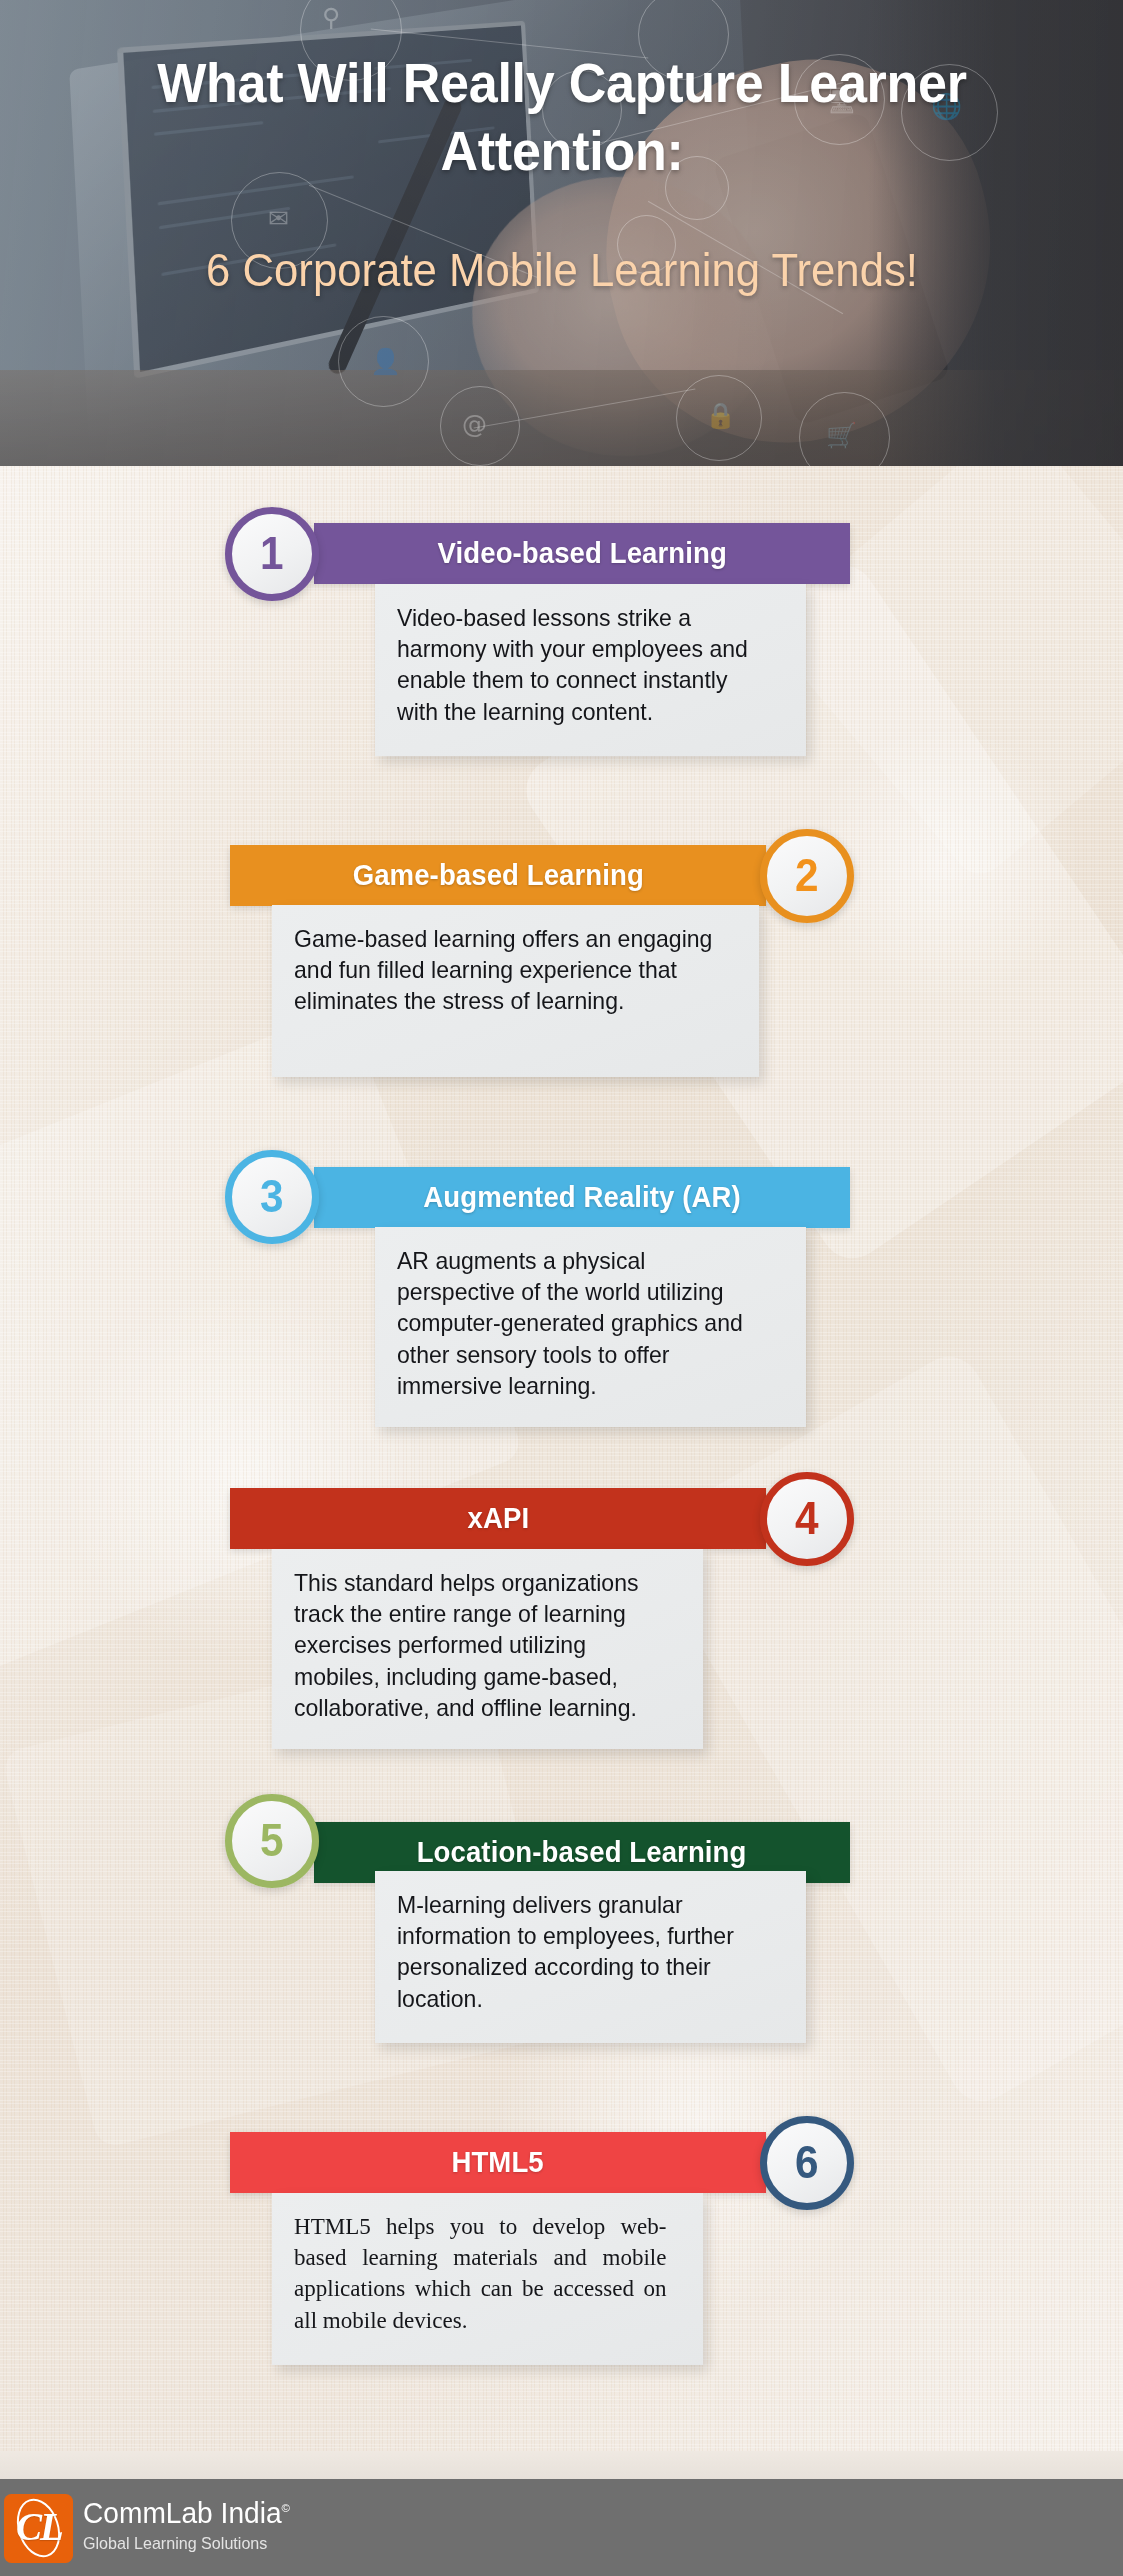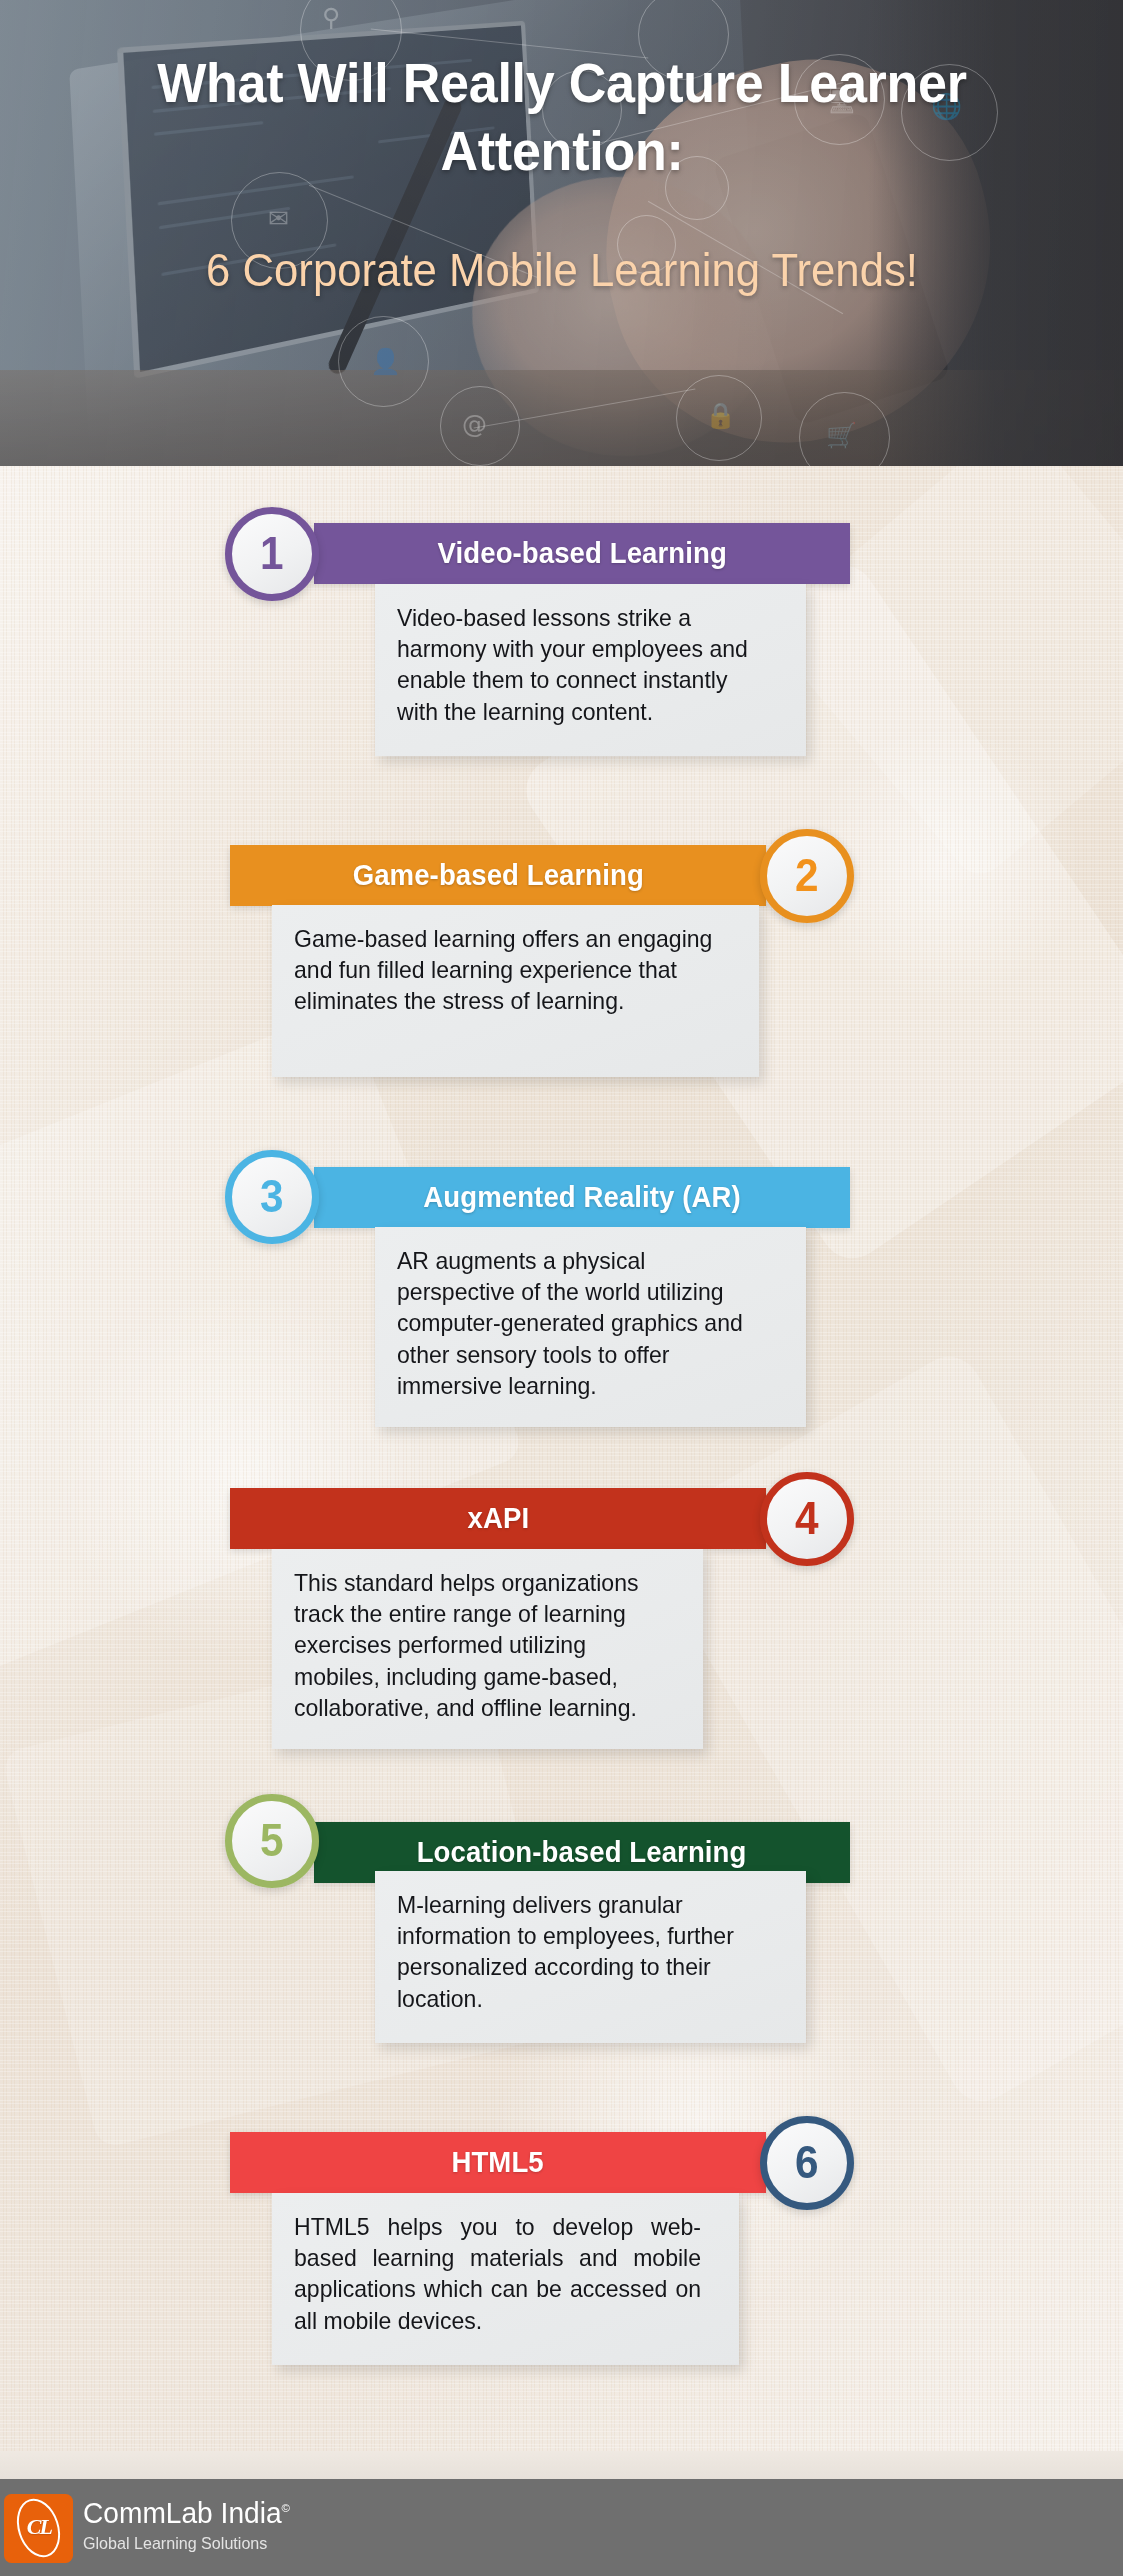--- a/index.html
+++ b/index.html
@@ -253,21 +253,21 @@
     border-radius: 50%;
     transform: rotate(-18deg);
   }
   .logo-cl {
     position: absolute;
     left: 0; top: 0; width: 69px; height: 65px;
     display: flex; align-items: center; justify-content: center;
     color: #ffffff;
     font-family: "Liberation Serif", serif;
     font-style: italic;
-    font-size: 22px;
+    font-size: 39px;
     font-weight: bold;
     letter-spacing: -2.1px;
     text-shadow: 0 0.5px 1.1px rgba(0,0,0,0.15);
   }
   .brand {
     position: absolute;
     left: 83px; top: 20.4px;
   }
   .brand-name {
     color: #ffffff;
@@ -436,21 +436,21 @@
     </div>
     <div class="badge" style="left:225px;top:1794px;border:7.5px solid #9cb762;">
       <span class="badge-num" style="color:#9cb762;">5</span>
     </div>
   </div>
 
   <div class="card">
     <div class="bar" style="left:230px;top:2132px;width:536px;background:#ef4444;text-align:center;">
       <span class="bar-title">HTML5</span>
     </div>
-    <div class="body justify" style="left:272px;top:2193px;width:467px;height:172px;">
+    <div class="body justify" style="left:272px;top:2193px;width:431px;height:172px;font-family:Liberation Serif, serif;">
       <div class="body-text">HTML5 helps you to develop web-based learning materials and mobile applications which can be accessed on all mobile devices.</div>
     </div>
     <div class="badge" style="left:760px;top:2116px;border:7.5px solid #35597f;">
       <span class="badge-num" style="color:#35597f;">6</span>
     </div>
   </div>
 
   <div class="footer-gap"></div>
   <div class="footer">
     <div class="logo-mark">

